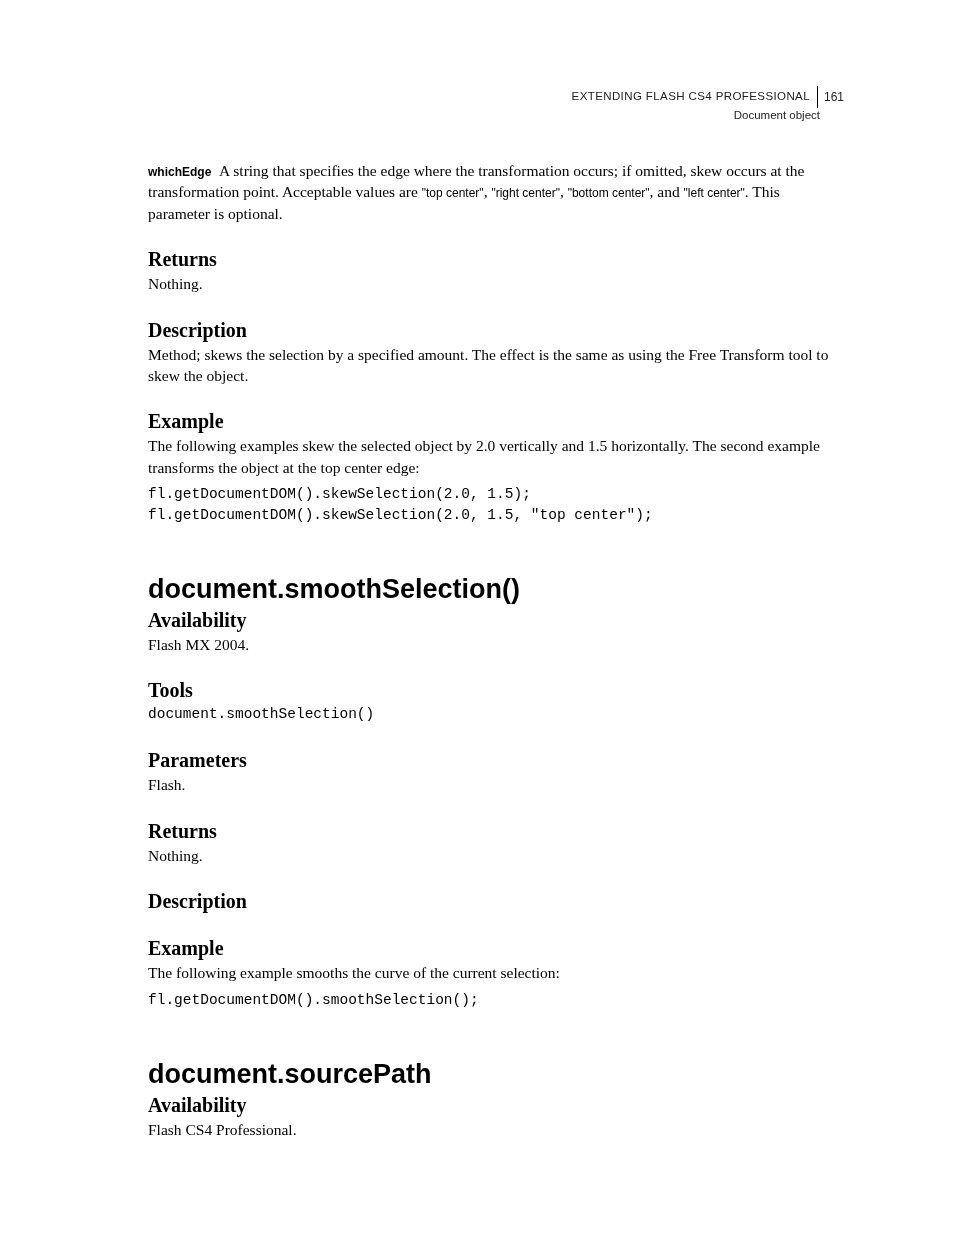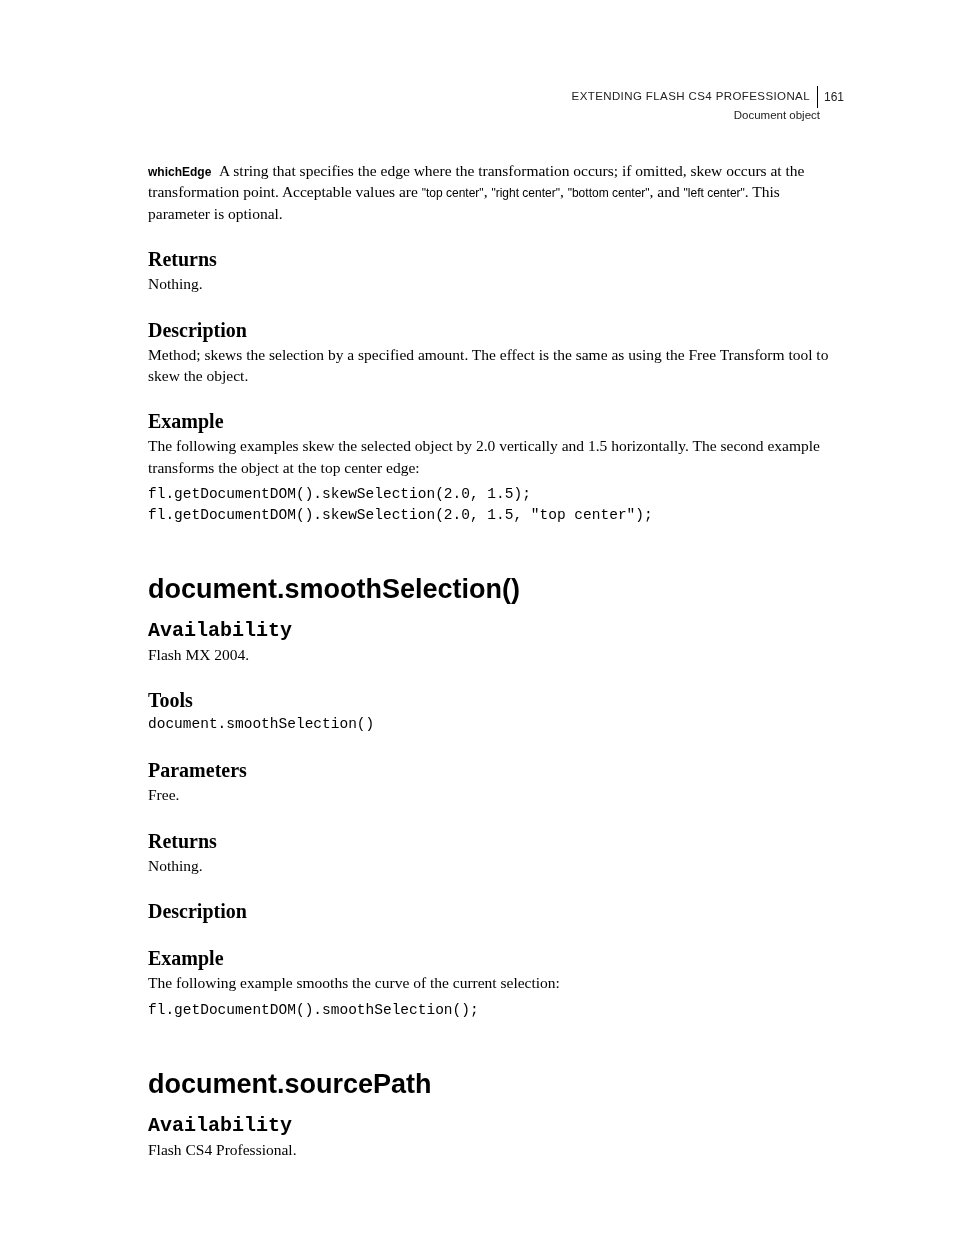--- a/index.html
+++ b/index.html
@@ -78,21 +78,21 @@
     margin: 6px 0 0 0;
   }
   h2.method {
     font-family: "Myriad Pro", "Helvetica Neue", Arial, sans-serif;
     font-weight: 700;
     font-size: 27px;
     margin: 48px 0 0 0;
     letter-spacing: 0px;
     color: #000;
   }
-  .after-h2 { margin-top: 14px; font-family: Liberation Mono, monospace; }
+  .after-h2 { margin-top: 4px; }
 </style>
 </head>
 <body>
 
 <div class="page">
 
   <div class="running-header">
     <div class="row1">
       <span class="book">EXTENDING FLASH CS4 PROFESSIONAL</span>
       <span class="divider"></span>
@@ -120,21 +120,21 @@
 
     <h2 class="method">document.smoothSelection()</h2>
 
     <div class="subhead after-h2">Availability</div>
     <p class="para">Flash MX 2004.</p>
 
     <div class="subhead">Tools</div>
     <div class="codeblock" style="margin-top:2px">document.smoothSelection()</div>
 
     <div class="subhead">Parameters</div>
-    <p class="para">Free.</p>
+    <p class="para">Flash.</p>
 
     <div class="subhead">Returns</div>
     <p class="para">Nothing.</p>
 
     <div class="subhead">Description</div>
 
     <div class="subhead">Example</div>
     <p class="para">The following example smooths the curve of the current selection:</p>
     <div class="codeblock">fl.getDocumentDOM().smoothSelection();</div>
 

